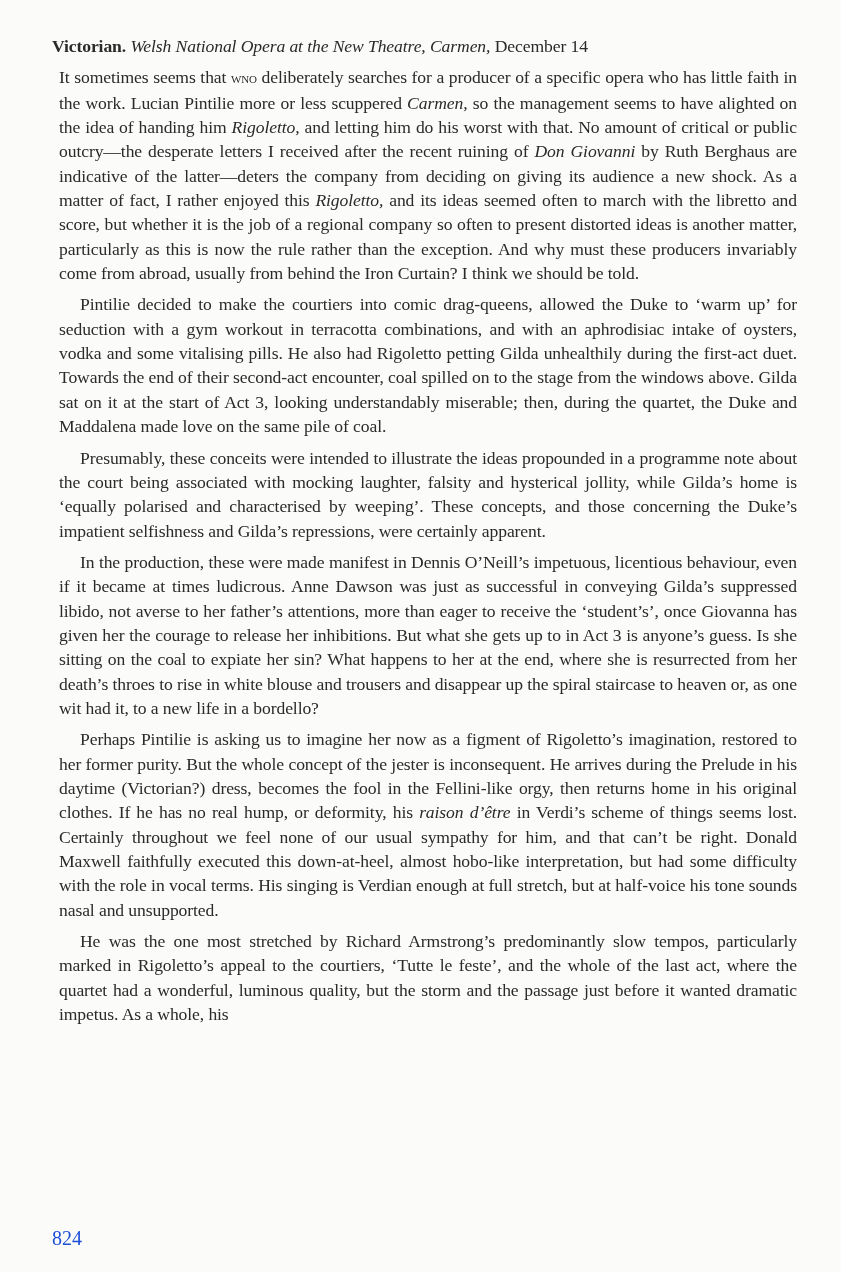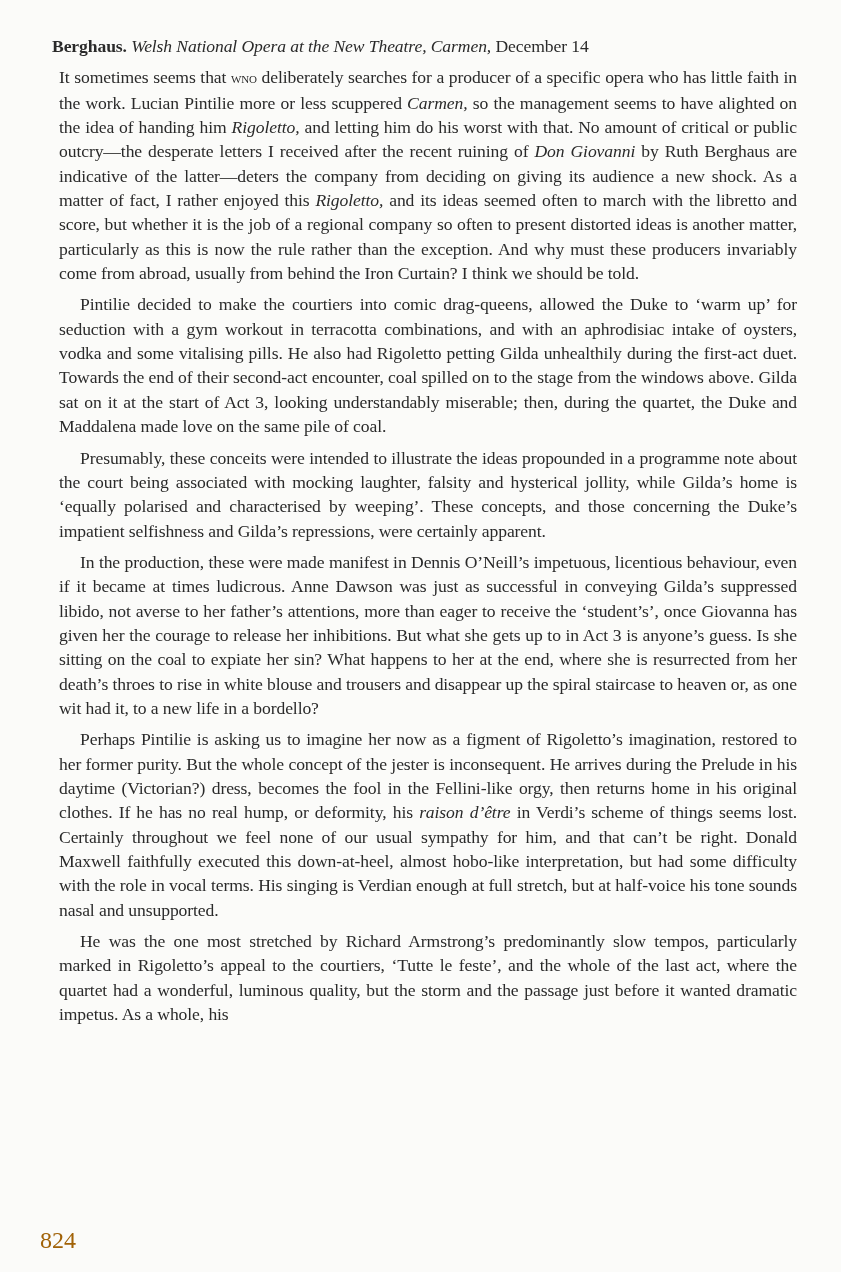--- a/index.html
+++ b/index.html
@@ -25,33 +25,33 @@
     .heading { margin: 0; text-align: left; }
     .heading .opera { font-weight: bold; }
     .heading .venue { font-style: italic; }
     p { margin: 7px; }
     p.indent { text-indent: 21px; }
     p.first { text-indent: 0; }
     i { font-style: italic; }
     .sc { font-variant: small-caps; font-size: 0.92em; }
     .folio {
       position: absolute;
-      left: 40px;
+      left: 52px;
       top: 1227px;
       font-family: "Liberation Serif", "DejaVu Serif", serif;
-      font-size: 24px;
-      color: #a16207;
+      font-size: 20px;
+      color: #1d4ed8;
     }
   </style>
 </head>
 <body>
 
 <div class="page">
   <div class="heading">
-    <span class="opera">Berghaus.</span>
+    <span class="opera">Victorian.</span>
     <span class="venue">Welsh National Opera at the New Theatre, Carmen,</span>
     <span>December 14</span>
   </div>
   <div id="body-text">
       <p class="first"><span>It sometimes seems that </span><span class="sc">wno</span><span> deliberately searches for a producer of a specific opera who has little faith in the work. Lucian Pintilie more or less scuppered </span><i>Carmen,</i><span> so the management seems to have alighted on the idea of handing him </span><i>Rigoletto,</i><span> and letting him do his worst with that. No amount of critical or public outcry—the desperate letters I received after the recent ruining of </span><i>Don Giovanni</i><span> by Ruth Berghaus are indicative of the latter—deters the company from deciding on giving its audience a new shock. As a matter of fact, I rather enjoyed this </span><i>Rigoletto,</i><span> and its ideas seemed often to march with the libretto and score, but whether it is the job of a regional company so often to present distorted ideas is another matter, particularly as this is now the rule rather than the exception. And why must these producers invariably come from abroad, usually from behind the Iron Curtain? I think we should be told.</span></p>
       <p class="indent"><span>Pintilie decided to make the courtiers into comic drag-queens, allowed the Duke to ‘warm up’ for seduction with a gym workout in terracotta combinations, and with an aphrodisiac intake of oysters, vodka and some vitalising pills. He also had Rigoletto petting Gilda unhealthily during the first-act duet. Towards the end of their second-act encounter, coal spilled on to the stage from the windows above. Gilda sat on it at the start of Act 3, looking understandably miserable; then, during the quartet, the Duke and Maddalena made love on the same pile of coal.</span></p>
       <p class="indent"><span>Presumably, these conceits were intended to illustrate the ideas propounded in a programme note about the court being associated with mocking laughter, falsity and hysterical jollity, while Gilda’s home is ‘equally polarised and characterised by weeping’. These concepts, and those concerning the Duke’s impatient selfishness and Gilda’s repressions, were certainly apparent.</span></p>
       <p class="indent"><span>In the production, these were made manifest in Dennis O’Neill’s impetuous, licentious behaviour, even if it became at times ludicrous. Anne Dawson was just as successful in conveying Gilda’s suppressed libido, not averse to her father’s attentions, more than eager to receive the ‘student’s’, once Giovanna has given her the courage to release her inhibitions. But what she gets up to in Act 3 is anyone’s guess. Is she sitting on the coal to expiate her sin? What happens to her at the end, where she is resurrected from her death’s throes to rise in white blouse and trousers and disappear up the spiral staircase to heaven or, as one wit had it, to a new life in a bordello?</span></p>
       <p class="indent"><span>Perhaps Pintilie is asking us to imagine her now as a figment of Rigoletto’s imagination, restored to her former purity. But the whole concept of the jester is inconsequent. He arrives during the Prelude in his daytime (Victorian?) dress, becomes the fool in the Fellini-like orgy, then returns home in his original clothes. If he has no real hump, or deformity, his </span><i>raison d’être</i><span> in Verdi’s scheme of things seems lost. Certainly throughout we feel none of our usual sympathy for him, and that can’t be right. Donald Maxwell faithfully executed this down-at-heel, almost hobo-like interpretation, but had some difficulty with the role in vocal terms. His singing is Verdian enough at full stretch, but at half-voice his tone sounds nasal and unsupported.</span></p>
       <p class="indent"><span>He was the one most stretched by Richard Armstrong’s predominantly slow tempos, particularly marked in Rigoletto’s appeal to the courtiers, ‘Tutte le feste’, and the whole of the last act, where the quartet had a wonderful, luminous quality, but the storm and the passage just before it wanted dramatic impetus. As a whole, his</span></p>

